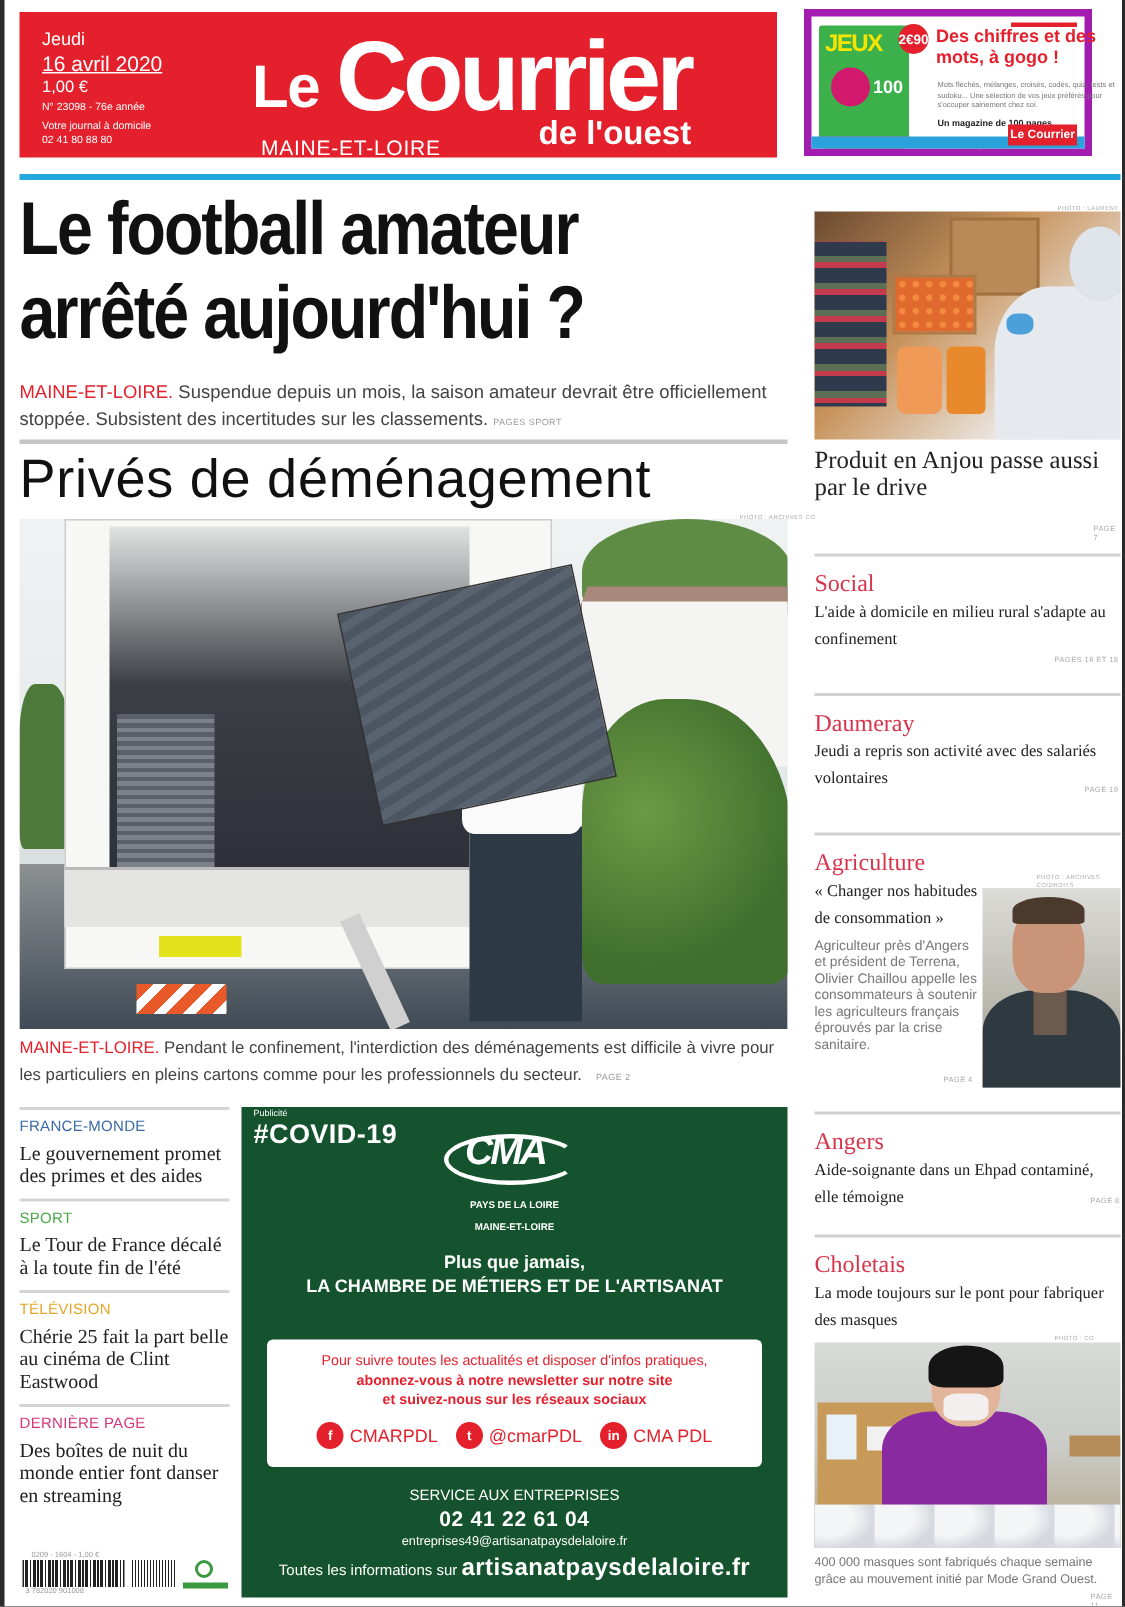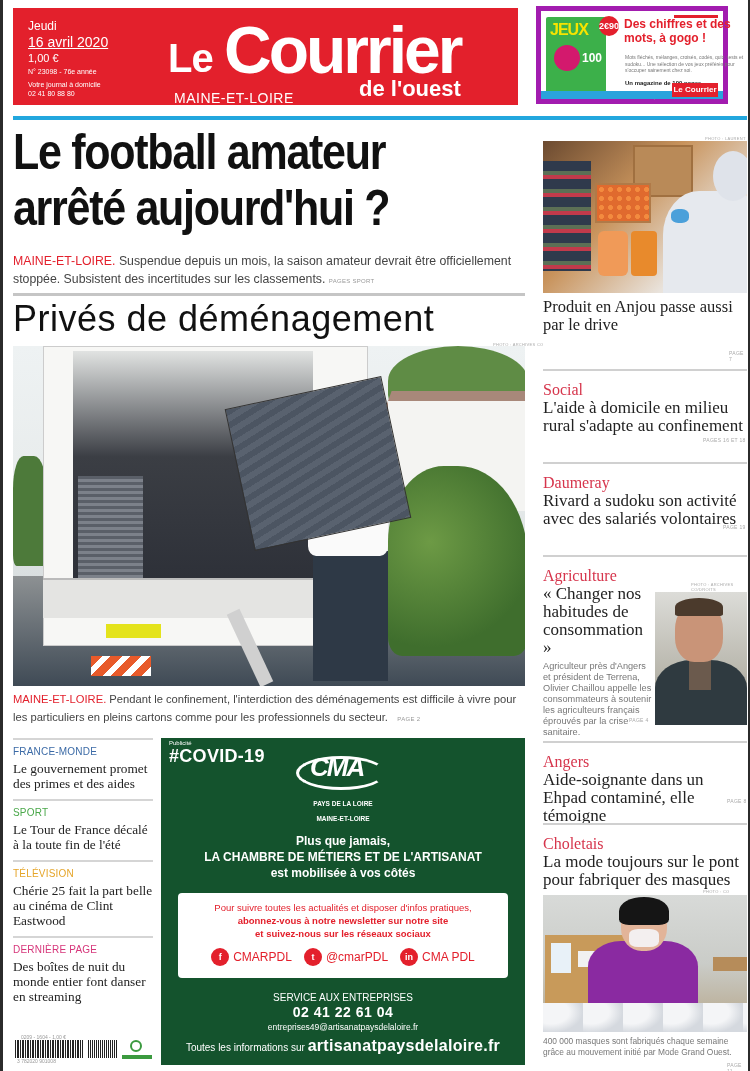--- a/index.html
+++ b/index.html
@@ -109,21 +109,21 @@
     .r-photo-food { position: absolute; left: 540px; top: 141px; width: 204px; height: 152px; overflow: hidden; background: linear-gradient(135deg, #6b4a30 0%, #c8935c 40%, #e9e3dc 75%, #f2f2f2 100%); }
     .food-crate1 { position: absolute; left: 0; top: 20px; width: 48px; height: 110px; background: repeating-linear-gradient(180deg, #2f3a4c 0 10px, #5c6f55 10px 14px, #c23a4b 14px 18px); }
     .food-crate2 { position: absolute; left: 52px; top: 42px; width: 56px; height: 40px; background: radial-gradient(circle, #f38b3f 35%, #e06a2e 36%) 0 0/9px 9px; border: 2px solid #b07a48; }
     .food-crate3 { position: absolute; left: 90px; top: 4px; width: 60px; height: 52px; background: #b98a58; border: 2px solid #a07040; }
     .food-jar { position: absolute; left: 88px; top: 90px; width: 26px; height: 45px; background: #e88a2c; border-radius: 4px; }
     .food-bread { position: absolute; left: 55px; top: 90px; width: 30px; height: 45px; background: #f09a58; border-radius: 6px; }
     .food-worker { position: absolute; left: 120px; top: 50px; width: 90px; height: 110px; background: #e6e9ee; border-radius: 40% 20% 0 0; }
     .food-cap { position: absolute; left: 170px; top: 10px; width: 40px; height: 50px; background: #dfe3ea; border-radius: 50%; }
     .food-glove { position: absolute; left: 128px; top: 68px; width: 18px; height: 14px; background: #4ba0da; border-radius: 40%; }
     .r-kicker { font-family: "Liberation Serif", serif; color: #d6354c; font-size: 16px; line-height: 18px; }
-    .r-head { font-family: "Liberation Serif", serif; color: #222; font-size: 17px; line-height: 18px; }
+    .r-head { font-family: "Liberation Serif", serif; color: #222; font-size: 11px; line-height: 18px; }
     .r-text { font-family: "Liberation Sans", sans-serif; color: #777; font-size: 9.2px; line-height: 11px; }
     .r-rule { position: absolute; left: 540px; width: 204px; height: 2px; background: #d0d0d0; }
     .r-pageref { position: absolute; font-size: 5px; color: #aaa; letter-spacing: 0.3px; }
 
     .portrait { position: absolute; left: 652px; top: 592px; width: 92px; height: 133px; overflow: hidden; background: linear-gradient(180deg, #dcdcd8 0%, #b9b7ad 60%, #8b8a82 100%); }
     .portrait .face { position: absolute; left: 20px; top: 10px; width: 48px; height: 60px; background: #c99478; border-radius: 45% 45% 40% 40%; }
     .portrait .hair { position: absolute; left: 20px; top: 6px; width: 48px; height: 18px; background: #4b3a2c; border-radius: 50% 50% 10% 10%; }
     .portrait .jacket { position: absolute; left: 0; top: 68px; width: 92px; height: 70px; background: #2f3a40; border-radius: 40% 40% 0 0; }
     .portrait .shirt { position: absolute; left: 34px; top: 68px; width: 22px; height: 30px; background: #6b5a4d; }
 
@@ -252,21 +252,20 @@
     <div class="hashtag">#COVID-19</div>
     <div class="cma-logo">
       <span class="cma-ring"></span>
       <span class="cma-text">CMA</span>
     </div>
     <div class="region1">PAYS DE LA LOIRE</div>
     <div class="region2">MAINE-ET-LOIRE</div>
     <div class="headline">
       <div>Plus que jamais,</div>
       <div>LA CHAMBRE DE MÉTIERS ET DE L'ARTISANAT</div>
-      <div>est mobilisée à vos côtés</div>
     </div>
     <div class="whitebox">
       <div class="l1">Pour suivre toutes les actualités et disposer d'infos pratiques,</div>
       <div class="l2">abonnez-vous à notre newsletter sur notre site</div>
       <div class="l3">et suivez-nous sur les réseaux sociaux</div>
       <div class="socials">
         <div class="social">
           <span class="ico">f</span>
           <span>CMARPDL</span>
         </div>
@@ -305,21 +304,21 @@
 
   <div style="position:absolute; left:540px; top:381px; width:204px;">
     <div class="r-kicker">Social</div>
     <div class="r-head">L'aide à domicile en milieu rural s'adapte au confinement</div>
   </div>
   <div class="r-pageref" style="left:700px; top:437px;">PAGES 16 ET 18</div>
   <div class="r-rule" style="top:462px;"></div>
 
   <div style="position:absolute; left:540px; top:474px; width:204px;">
     <div class="r-kicker">Daumeray</div>
-    <div class="r-head">Rivard a sudoku son activité avec des salariés volontaires</div>
+    <div class="r-head">Jeudi a repris son activité avec des salariés volontaires</div>
   </div>
   <div class="r-pageref" style="left:720px; top:524px;">PAGE 19</div>
   <div class="r-rule" style="top:555px;"></div>
 
   <div class="credit" style="left:688px; top:582px;">PHOTO : ARCHIVES CO/DROITS</div>
   <div style="position:absolute; left:540px; top:567px; width:112px;">
     <div class="r-kicker">Agriculture</div>
     <div class="r-head" style="line-height:18px;">« Changer nos habitudes de consommation »</div>
     <div class="r-text" style="margin-top:4px; width:110px;">Agriculteur près d'Angers et président de Terrena, Olivier Chaillou appelle les consommateurs à soutenir les agriculteurs français éprouvés par la crise sanitaire.</div>
   </div>

